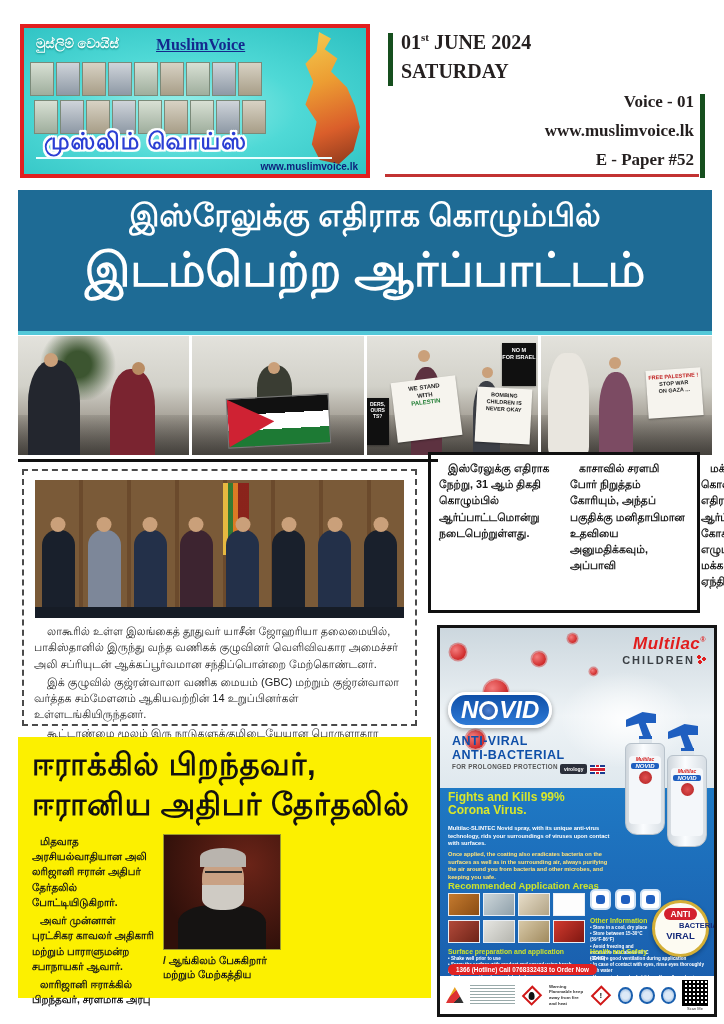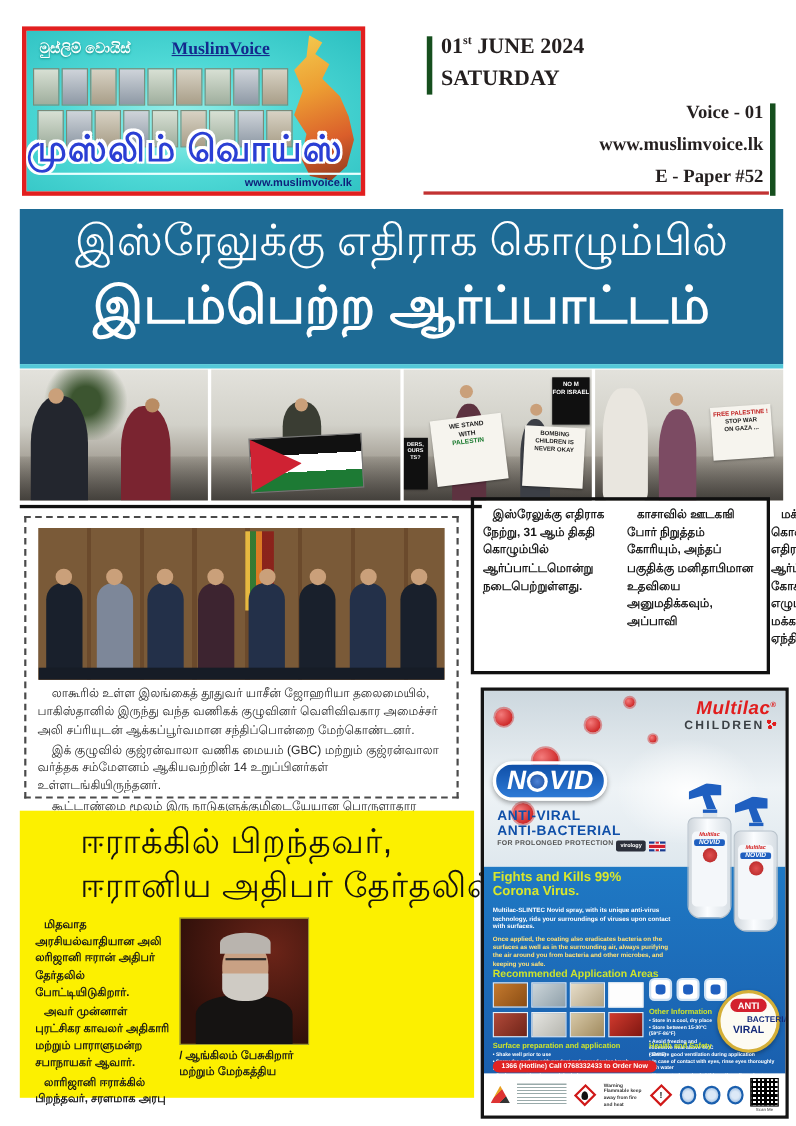--- a/index.html
+++ b/index.html
@@ -1,50 +1,50 @@
 <!DOCTYPE html>
 <html><head>
 <meta charset="utf-8">
 <style>
   * { box-sizing: border-box; margin: 0; padding: 0; }
   html,body { width:724px; height:1024px; }
   body { position:relative; background:#ffffff; font-family:"Liberation Sans", sans-serif; overflow:hidden; }
   .abs { position:absolute; }
 
   
-  .masthead { left:20px; top:24px; width:312px; height:154px; border:4px solid #e21f1f;
+  .masthead { left:20px; top:24px; width:350px; height:154px; border:4px solid #e21f1f;
     background:radial-gradient(ellipse at 45% 55%, #9df0ea 0%, #4fd9d6 45%, #2cc0c1 100%); overflow:hidden; }
   .mh-sinhala { left:12px; top:8px; color:#f8fffe; font-size:13px; font-weight:bold; text-shadow:0 1px 2px #0b8a80; }
   .mh-eng { left:132px; top:8px; color:#14298d; font-family:"Liberation Serif", serif; font-weight:bold; font-size:16px;text-decoration:underline; }
   .collage { left:6px; top:34px; display:flex; gap:2px; }
   .collage.r2 { top:72px; left:10px; }
   .pt { width:24px; height:34px; border:1px solid #7b8a79; background:linear-gradient(180deg,#d8e0d4,#9fae9d); }
   .pt:nth-child(2n){ background:linear-gradient(180deg,#cfd4da,#8e99a5); }
   .pt:nth-child(3n){ background:linear-gradient(180deg,#d8d2c4,#a89e88); }
   .mh-map { right:3px; top:4px; width:80px; height:132px; opacity:.95;
     background:linear-gradient(160deg,#ffd34d 0%,#f59a2a 40%,#e25822 72%,#8c2f12 100%);
     clip-path:polygon(45% 0,60% 5%,52% 13%,68% 20%,60% 30%,80% 42%,90% 56%,96% 72%,88% 90%,70% 100%,46% 97%,36% 85%,42% 68%,28% 55%,38% 38%,28% 24%,42% 15%); }
-  .mh-tamil { left:0; bottom:16px; font-size:33px; font-weight:800; color:#2b3fd4; letter-spacing:1px; white-space:nowrap;
+  .mh-tamil { left:20px; bottom:16px; font-size:23px; font-weight:800; color:#2b3fd4; letter-spacing:1px; white-space:nowrap;
     text-shadow:-2px 0 #fff,2px 0 #fff,0 -2px #fff,0 2px #fff,-2px -2px #fff,2px 2px #fff,2px -2px #fff,-2px 2px #fff; }
   .mh-underline { left:12px; bottom:15px; width:296px; height:2px; background:#eaffff; }
   .mh-web { right:8px; bottom:2px; font-size:10px; font-weight:bold; color:#0d1f7a; }
 
   
   .bar-green-l { left:388px; top:33px; width:5px; height:53px; background:#164f1e; }
   .hdr-date { left:401px; top:31px; font-family:"Liberation Serif", serif; font-weight:bold; font-size:20px; color:#241f1f; }
   .hdr-date sup { font-size:11px; }
   .hdr-day { left:401px; top:60px; font-family:"Liberation Serif", serif; font-weight:bold; font-size:20px; color:#241f1f; }
   .hdr-right { right:30px; font-family:"Liberation Serif", serif; font-weight:bold; font-size:17px; color:#241f1f; text-align:right; }
   .hr-voice { top:92px; } .hr-web { top:121px; } .hr-epaper { top:150px; }
   .bar-green-r { left:700px; top:94px; width:5px; height:84px; background:#164f1e; }
   .hdr-redline { left:385px; top:174px; width:314px; height:3px; background:#c23232; }
 
   
   .band { left:18px; top:190px; width:694px; height:141px; background:#1e6b95; color:#fff; text-align:center; overflow:hidden; }
-  .band-l1 { margin-top:8px; font-size:39px; font-weight:400; white-space:nowrap; }
+  .band-l1 { margin-top:8px; font-size:31px; font-weight:700; white-space:nowrap; }
   .band-l2 { margin-top:4px; font-size:47px; font-weight:800; white-space:nowrap; }
   .band-edge { left:18px; top:331px; width:694px; height:4px; background:#53c8d8; }
 
   
   .strip { left:18px; top:336px; width:694px; height:119px; display:flex; gap:3px; }
   .ph { flex:1; position:relative; overflow:hidden; background:linear-gradient(180deg,#e3e2dc 0%,#d2d1c9 42%,#a5a096 70%,#78726a 100%); }
   .ph .head { position:absolute; border-radius:50%; background:#caa07a; }
   .fig { position:absolute; border-radius:45% 45% 0 0; }
   .tree { position:absolute; background:radial-gradient(circle,#3c5530 25%,rgba(60,85,48,0) 72%); }
   .crowd { position:absolute; left:0; right:0; bottom:0; height:34%; background:linear-gradient(180deg,rgba(70,66,60,.15),rgba(40,38,35,.65)); }
@@ -70,21 +70,21 @@
   .caption { position:absolute; left:10px; top:152px; width:376px; font-size:11px; line-height:1.48; color:#1c1c1c; }
   .caption p { text-indent:13px; margin-bottom:2px; }
 
   
   .leadbox { left:428px; top:452px; width:272px; height:161px; border:3px solid #101010; padding:5px 8px;
     column-count:2; column-gap:12px; font-size:10.8px; font-weight:700; line-height:1.5; color:#181818; }
   .leadbox p { text-indent:9px; margin-bottom:2px; break-inside:avoid; }
 
   
   .yellow { left:18px; top:737px; width:413px; height:261px; background:#fcf000; padding:8px 12px 6px 14px; }
-  .y-h { font-size:31px; font-weight:400; color:#141210; letter-spacing:.5px; line-height:1.3; white-space:nowrap;margin-left:41px; }
+  .y-h { font-size:31px; font-weight:700; color:#141210; letter-spacing:.5px; line-height:1.3; white-space:nowrap; }
   .y-body { display:flex; gap:9px; margin-top:8px; }
   .y-col { font-size:10.3px; font-weight:600; line-height:1.5; color:#171717; }
   .y-col p { text-indent:8px; margin-bottom:2px; }
   .y-c1 { width:122px; } .y-c3 { width:130px; }
   .y-mid { width:118px; }
   .y-photo { width:118px; height:116px; position:relative; border:1px solid #9a9a30; overflow:hidden;
     background:radial-gradient(circle at 72% 26%, #6b2418, #30100a 75%); }
   .lar-body { position:absolute; left:12%; bottom:0; width:76%; height:38%; background:#151312; border-radius:40% 40% 0 0; }
   .lar-face { position:absolute; left:33%; top:18%; width:36%; height:44%; background:#c9a184; border-radius:46%; }
   .lar-hair { position:absolute; left:31%; top:12%; width:40%; height:16%; background:#b9b4ae; border-radius:50% 50% 0 0; }
@@ -292,21 +292,21 @@
   </div>
   <div class="caption">
     <p>லாகூரில் உள்ள இலங்கைத் தூதுவர் யாசீன் ஜோஹரியா தலைமையில், பாகிஸ்தானில் இருந்து வந்த வணிகக் குழுவினர் வெளிவிவகார அமைச்சர் அலி சப்ரியுடன் ஆக்கப்பூர்வமான சந்திப்பொன்றை மேற்கொண்டனர்.</p>
     <p>இக் குழுவில் குஜ்ரன்வாலா வணிக மையம் (GBC) மற்றும் குஜ்ரன்வாலா வர்த்தக சம்மேளனம் ஆகியவற்றின் 14 உறுப்பினர்கள் உள்ளடங்கியிருந்தனர்.</p>
     <p>கூட்டாண்மை மூலம் இரு நாடுகளுக்குமிடையேயான பொருளாதார ஒத்துழைப்பை மேம்படுத்துவது குறித்து இதன்போது கவனம் செலுத்தப்பட்டன.</p>
   </div>
 </div>
 
 <div class="abs leadbox">
   <p>இஸ்ரேலுக்கு எதிராக நேற்று, 31 ஆம் திகதி கொழும்பில் ஆர்ப்பாட்டமொன்று நடைபெற்றுள்ளது.</p>
-  <p>காசாவில் ஊடகஙி போர் நிறுத்தம் கோரியும், அந்தப் பகுதிக்கு மனிதாபிமான உதவியை அனுமதிக்கவும், அப்பாவி</p>
+  <p>காசாவில் சரளமி போர் நிறுத்தம் கோரியும், அந்தப் பகுதிக்கு மனிதாபிமான உதவியை அனுமதிக்கவும், அப்பாவி</p>
   <p>மக்களை இஸ்ரேல் கொல்வதற்கு எதிராகவும், இந்த ஆர்ப்பாட்டத்தில் கோசம் எழுப்பப்பட்டதுடன், மக்கள் பதாதைகளையும் ஏந்தியிருந்தனர்.</p>
 
 </div>
 
 <div class="abs yellow">
   <div class="y-h">ஈராக்கில் பிறந்தவர்,</div>
   <div class="y-h">ஈரானிய அதிபர் தேர்தலில்</div>
   <div class="y-body">
     <div class="y-col y-c1">
       <p>மிதவாத அரசியல்வாதியான அலி லரிஜானி ஈரான் அதிபர் தேர்தலில் போட்டியிடுகிறார்.</p>

